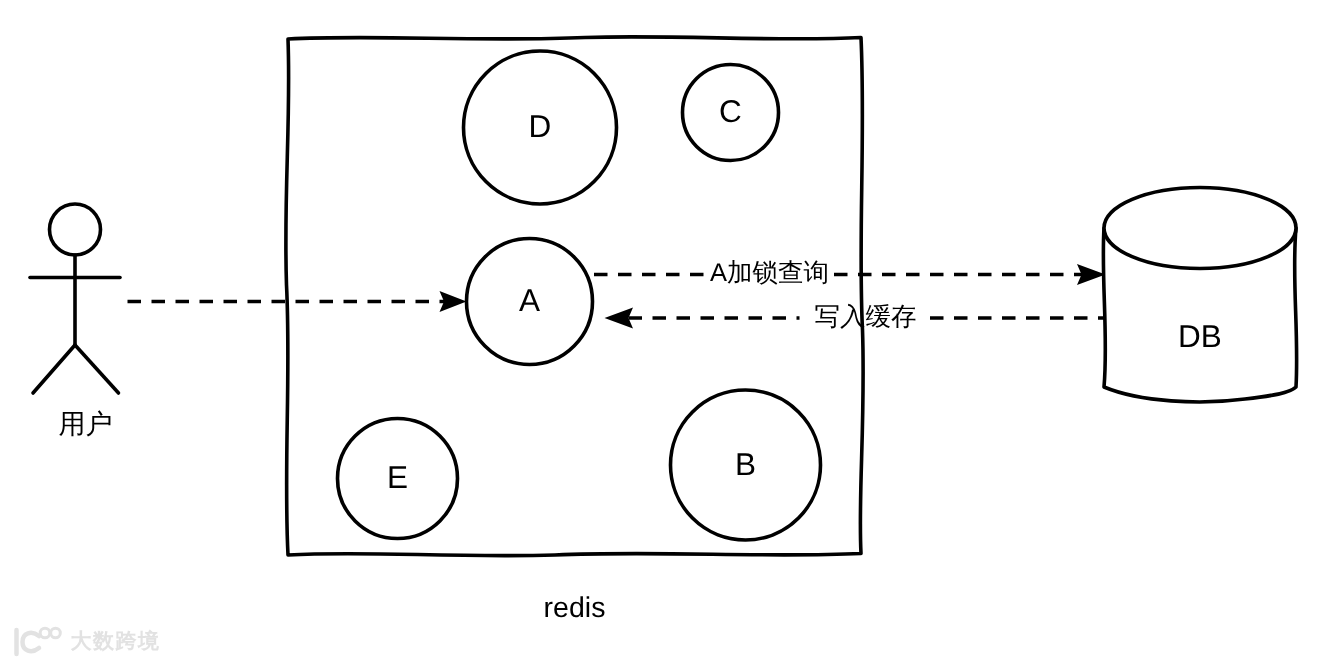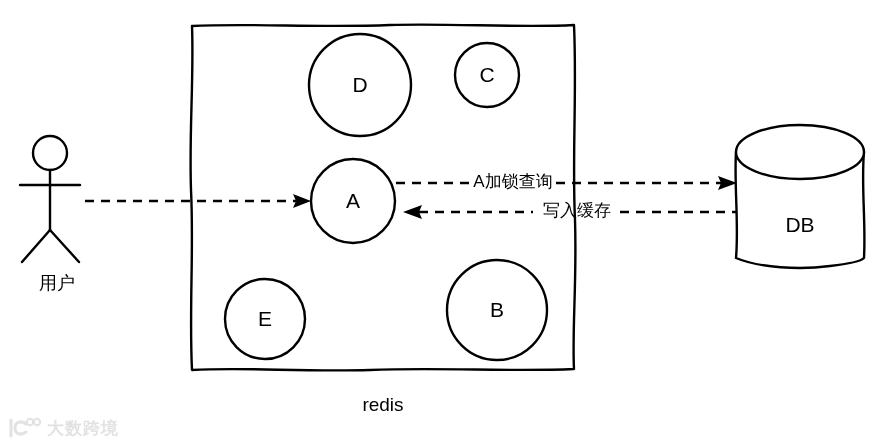--- a/index.html
+++ b/index.html
@@ -63,21 +63,21 @@
     left: 8px;
     bottom: 5px;
     display: flex;
     align-items: center;
     gap: 5px;
     opacity: 1;
     pointer-events: none;
   }
   #watermark .wm-text {
     font-family: "DejaVu Sans", sans-serif;
-    font-size: 17px;
+    font-size: 14px;
     font-weight: 700;
     color: #e2e2e2;
     letter-spacing: 1px;
     line-height: 1;
   }
   #watermark .wm-mark {
     width: 34px;
     height: 22px;
     display: block;
   }

